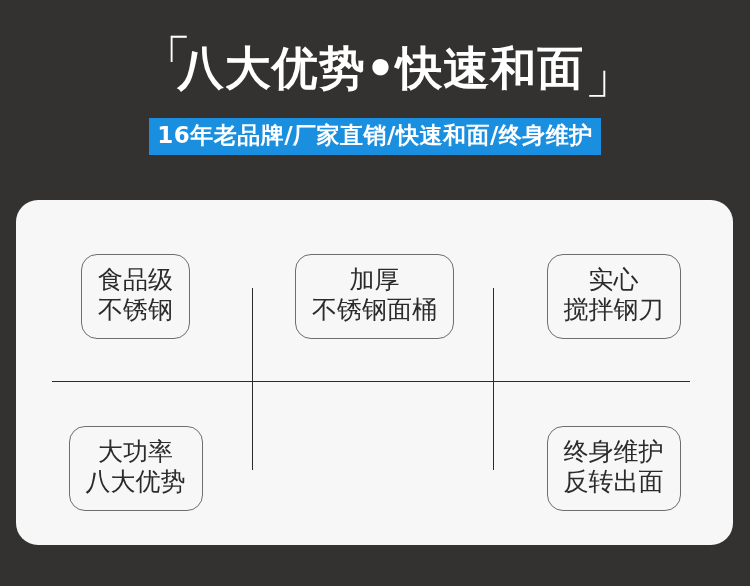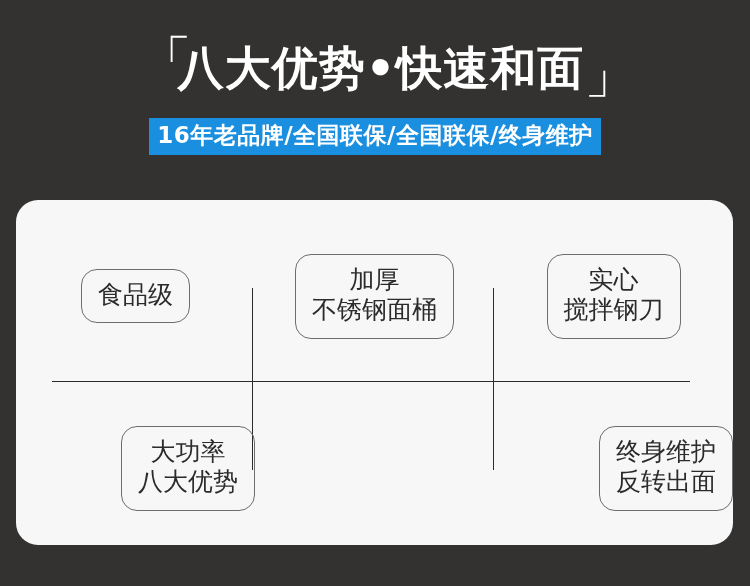--- a/index.html
+++ b/index.html
@@ -135,21 +135,21 @@
   
   .cell {
     position: absolute;
     width: 239px;
     height: 170px;
     display: flex;
     align-items: center;
     justify-content: center;
   }
   .r0 { top: 0; }
-  .r1 { top: 172px; justify-content: flex-end; }
+  .r1 { top: 172px; }
   .c0 { left: 0; }
   .c1 { left: 239px; }
   .c2 { left: 478px; }
 
   .feature-box {
     border: 1.5px solid #6e6e6e;
     border-radius: 16px;
     padding: 10px 16px 12px 16px;
     text-align: center;
     color: #2b2b2b;
@@ -171,35 +171,36 @@
 
   <div class="header">
 
     <div class="title-row">
       <span class="bracket bracket-open">「</span>
       <span class="main-title">八大优势•快速和面</span>
       <span class="bracket bracket-close">」</span>
     </div>
 
     <div class="subtitle-row">
-      <span class="subtitle-banner">16年老品牌/全国联保/全国联保/终身维护</span>
+      <span class="subtitle-banner">16年老品牌/厂家直销/快速和面/终身维护</span>
     </div>
 
   </div>
 
   <div class="panel">
     <div class="grid">
 
       <div class="v-divider v1"></div>
       <div class="v-divider v2"></div>
       <div class="h-divider"></div>
 
       <div class="cell r0 c0">
         <div class="feature-box">
           <span class="line">食品级</span>
+          <span class="line">不锈钢</span>
         </div>
       </div>
 
       <div class="cell r0 c1">
         <div class="feature-box">
           <span class="line">加厚</span>
           <span class="line">不锈钢面桶</span>
         </div>
       </div>
 

